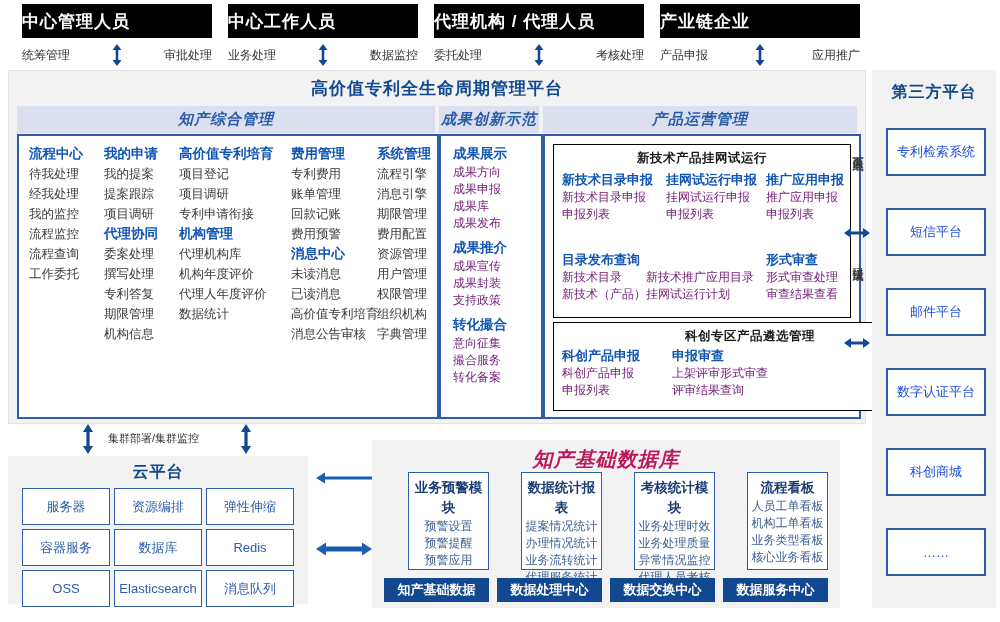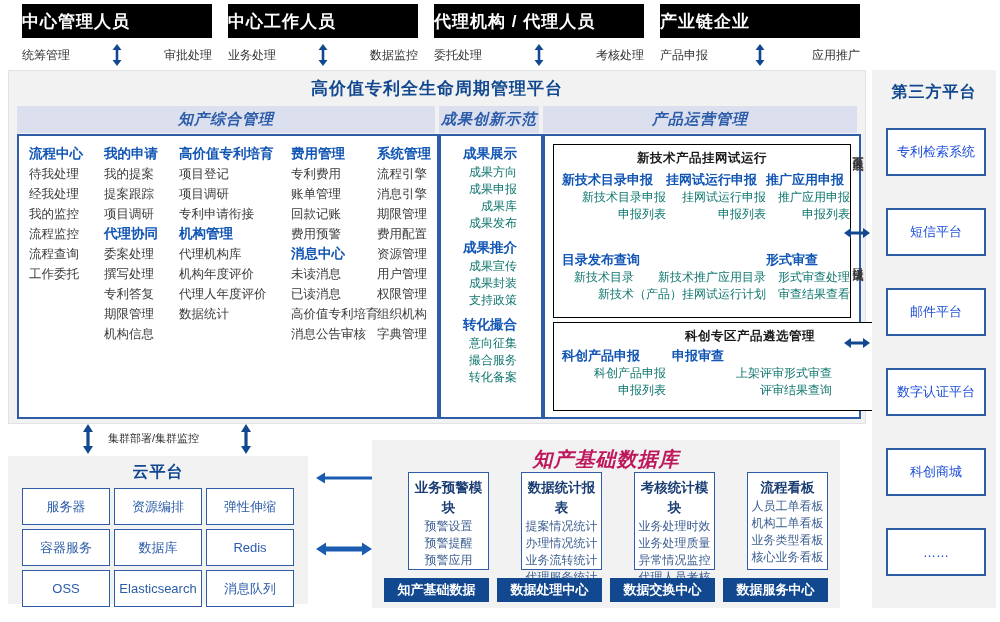--- a/index.html
+++ b/index.html
@@ -32,21 +32,21 @@
 
   .band{position:absolute;top:35px;height:27px;background:#dcdfee;
         display:flex;align-items:center;justify-content:center;}
   .band-title{font-size:15px;font-weight:bold;color:#2a5caa;font-style:italic;letter-spacing:1px;}
 
   .panel{position:absolute;background:#fff;border:2px solid #2f5ca6;}
 
   .col{position:absolute;top:0;}
   .grp-head{font-size:13.5px;font-weight:bold;color:#1155b5;line-height:20px;white-space:nowrap;}
   .itm{font-size:12.5px;color:#3a3a3a;line-height:20px;white-space:nowrap;}
-  .itm-sm{font-size:12px;color:#0f766e;line-height:17px;white-space:nowrap;text-align:right;}
+  .itm-sm{font-size:12px;color:#701a75;line-height:17px;white-space:nowrap;}
   .grp-head-sm{font-size:13px;font-weight:bold;color:#1155b5;line-height:18px;white-space:nowrap;}
 
   
   .subbox{position:absolute;background:#fff;border:1px solid #000000;}
   .subbox-title{text-align:center;font-size:12.5px;font-weight:bold;color:#1a1a1a;
                 padding-top:5px;letter-spacing:.5px;}
 
   
   .integ{position:absolute;left:846px;top:130px;width:22px;height:250px;}
   .integ-label{position:absolute;width:16px;font-size:11.5px;color:#333;
@@ -223,21 +223,21 @@
         <div class="itm">费用配置</div>
         <div class="itm">资源管理</div>
         <div class="itm">用户管理</div>
         <div class="itm">权限管理</div>
         <div class="itm">组织机构</div>
         <div class="itm">字典管理</div>
       </div>
     </div>
 
     <div class="panel" style="left:430px;top:63px;width:100px;height:281px;">
-      <div class="col" style="left:22px;top:8px;">
+      <div class="col" style="left:12px;top:8px;">
         <div class="grp-head">成果展示</div>
         <div class="itm-sm">成果方向</div>
         <div class="itm-sm">成果申报</div>
         <div class="itm-sm">成果库</div>
         <div class="itm-sm">成果发布</div>
         <div class="grp-head" style="margin-top:6px;">成果推介</div>
         <div class="itm-sm">成果宣传</div>
         <div class="itm-sm">成果封装</div>
         <div class="itm-sm">支持政策</div>
         <div class="grp-head" style="margin-top:6px;">转化撮合</div>

